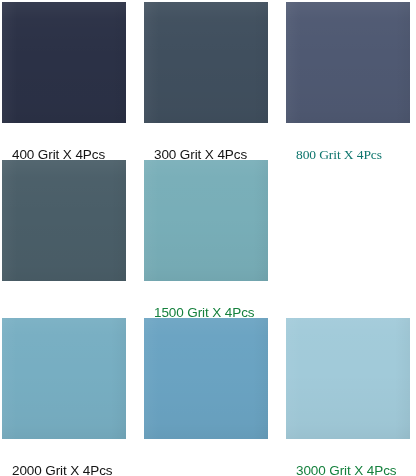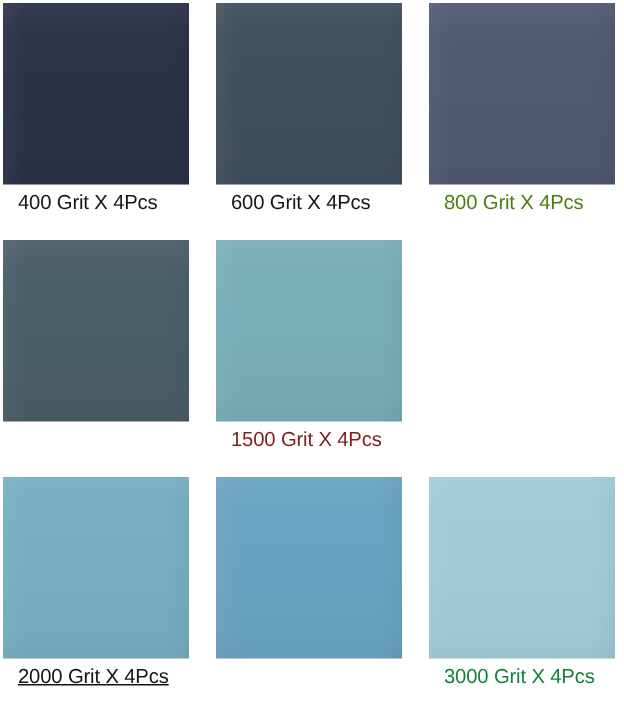--- a/index.html
+++ b/index.html
@@ -65,53 +65,53 @@
         rgba(255,255,255,0.04) 0%,
         rgba(0,0,0,0.00) 12%,
         rgba(0,0,0,0.00) 88%,
         rgba(0,0,0,0.035) 100%);
     pointer-events: none;
   }
   .swatch-label {
     font-size: 13.5px;
     line-height: 16px;
     color: #141414;
-    padding-top: 4px;
+    padding-top: 24px;
     padding-left: 10px;
     white-space: nowrap;
     letter-spacing: -0.1px;
   }
 </style>
 </head>
 <body style="background-color: rgb(255, 255, 255);">
 
 <div class="product-grid">
 
   <div class="grid-row">
     <div class="grid-cell">
       <div class="swatch" style="background-color: rgb(43, 49, 70);"></div>
       <div class="swatch-label" style="color: rgb(20, 20, 20);">400 Grit X 4Pcs</div>
     </div>
     <div class="grid-cell">
       <div class="swatch" style="background-color: rgb(64, 79, 94);"></div>
-      <div class="swatch-label" style="color: rgb(20, 20, 20);">600 Grit X 4Pcs</div>
+      <div class="swatch-label" style="color: rgb(20, 20, 20);">300 Grit X 4Pcs</div>
     </div>
     <div class="grid-cell">
       <div class="swatch" style="background-color: rgb(79, 89, 114);"></div>
-      <div class="swatch-label" style="color: #4d7c0f;">800 Grit X 4Pcs</div>
+      <div class="swatch-label" style="color: #0f766e; font-family: Liberation Serif, serif;">800 Grit X 4Pcs</div>
     </div>
   </div>
 
   <div class="grid-row">
     <div class="grid-cell">
       <div class="swatch" style="background-color: rgb(74, 94, 104);"></div>
     </div>
     <div class="grid-cell">
       <div class="swatch" style="background-color: rgb(120, 174, 184);"></div>
-      <div class="swatch-label" style="color: #7f1d1d;">1500 Grit X 4Pcs</div>
+      <div class="swatch-label" style="color: #15803d;">1500 Grit X 4Pcs</div>
     </div>
   </div>
 
   <div class="grid-row">
     <div class="grid-cell">
       <div class="swatch" style="background-color: rgb(119, 174, 194);"></div>
       <div class="swatch-label" style="color: rgb(20, 20, 20); text-decoration: underline;">2000 Grit X 4Pcs</div>
     </div>
     <div class="grid-cell">
       <div class="swatch" style="background-color: rgb(106, 163, 194);"></div>

